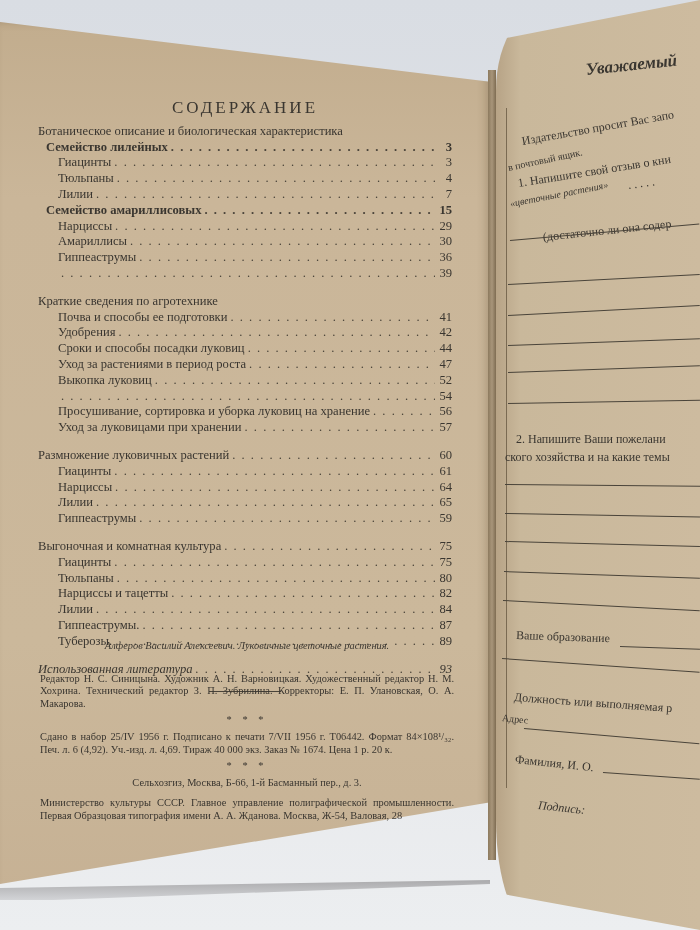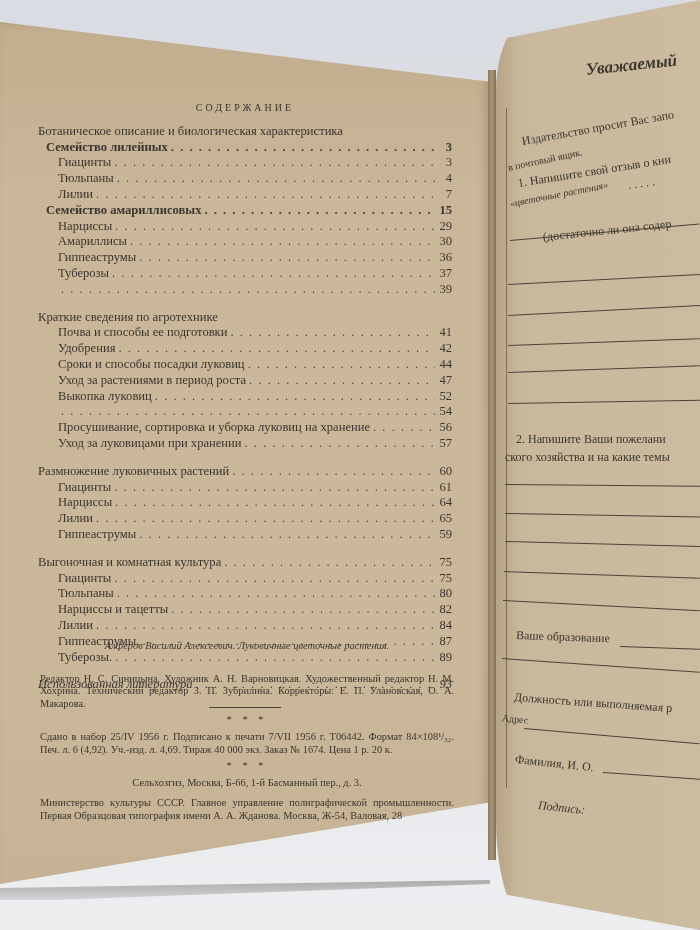--- a/index.html
+++ b/index.html
@@ -12,21 +12,21 @@
        box-shadow:inset -6px 0 8px rgba(80,60,30,.25);}
   .shadow-bottom{position:absolute;left:0;top:880px;width:490px;height:20px;
        background:linear-gradient(180deg,#8f8e90,#c8c9cc);clip-path:polygon(0 8px,100% 0,100% 4px,0 22px);opacity:.7}
   .right-page{position:absolute;left:496px;top:0;width:204px;height:930px;
        background:linear-gradient(90deg,#b7a386 0%,#c9b89b 12%,#cdbb9f 100%);
        border-top-left-radius:60px 90px;border-bottom-left-radius:40px 110px;
        clip-path:polygon(0 40px,100% 0,100% 100%,0 96%);}
   .gutter{position:absolute;left:488px;top:70px;width:8px;height:790px;
        background:linear-gradient(90deg,#8c7a5e,#a8957a,#7e6c52);}
   .toc{position:absolute;left:38px;top:100px;width:414px;font-size:12.6px;line-height:15.8px;}
-  .toc-title{text-align:center;letter-spacing:3px;font-size:10px;margin-bottom:8px;}
+  .toc-title{text-align:center;letter-spacing:3px;font-size:17px;margin-bottom:8px;}
   .row{display:flex;align-items:baseline;white-space:nowrap;}
   .row .label{flex:0 0 auto;text-align:right;}
   .row .dots{flex:1 1 auto;overflow:hidden;letter-spacing:7px;color:#4a443a;margin:0 3px;}
   .row .dots::before{content:". . . . . . . . . . . . . . . . . . . . . . . . . . . . . . . . . . . . . . . . . . . . . . . . . . . .";letter-spacing:1.5px;}
   .row .page{flex:0 0 auto;min-width:14px;text-align:right;}
   .lvl1{padding-left:0;}
   .lvl2{padding-left:8px;font-weight:bold;}
   .lvl3{padding-left:20px;}
   .gap{height:12px;}
   .italic{font-style:italic;}
@@ -88,25 +88,20 @@
         <span class="label">Амариллисы</span>
         <span class="dots"></span>
         <span class="page">30</span>
       </div>
       <div class="row lvl3">
         <span class="label">Гиппеаструмы</span>
         <span class="dots"></span>
         <span class="page">36</span>
       </div>
       <div class="row lvl3">
-        <span class="label">Туберозы</span>
-        <span class="dots"></span>
-        <span class="page">37</span>
-      </div>
-      <div class="row lvl3">
         <span class="label"></span>
         <span class="dots"></span>
         <span class="page">39</span>
       </div>
       <div class="gap"></div>
       <div class="row lvl1">
         <span class="label">Краткие сведения по агротехнике</span>
         <span class="page"></span>
       </div>
       <div class="row lvl3">

